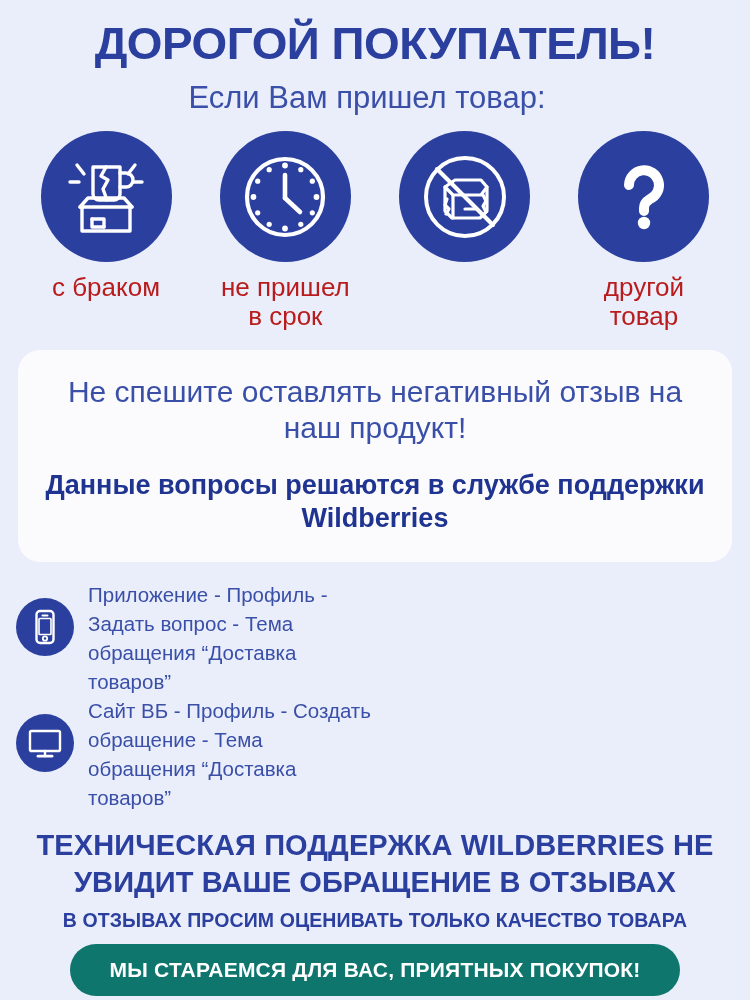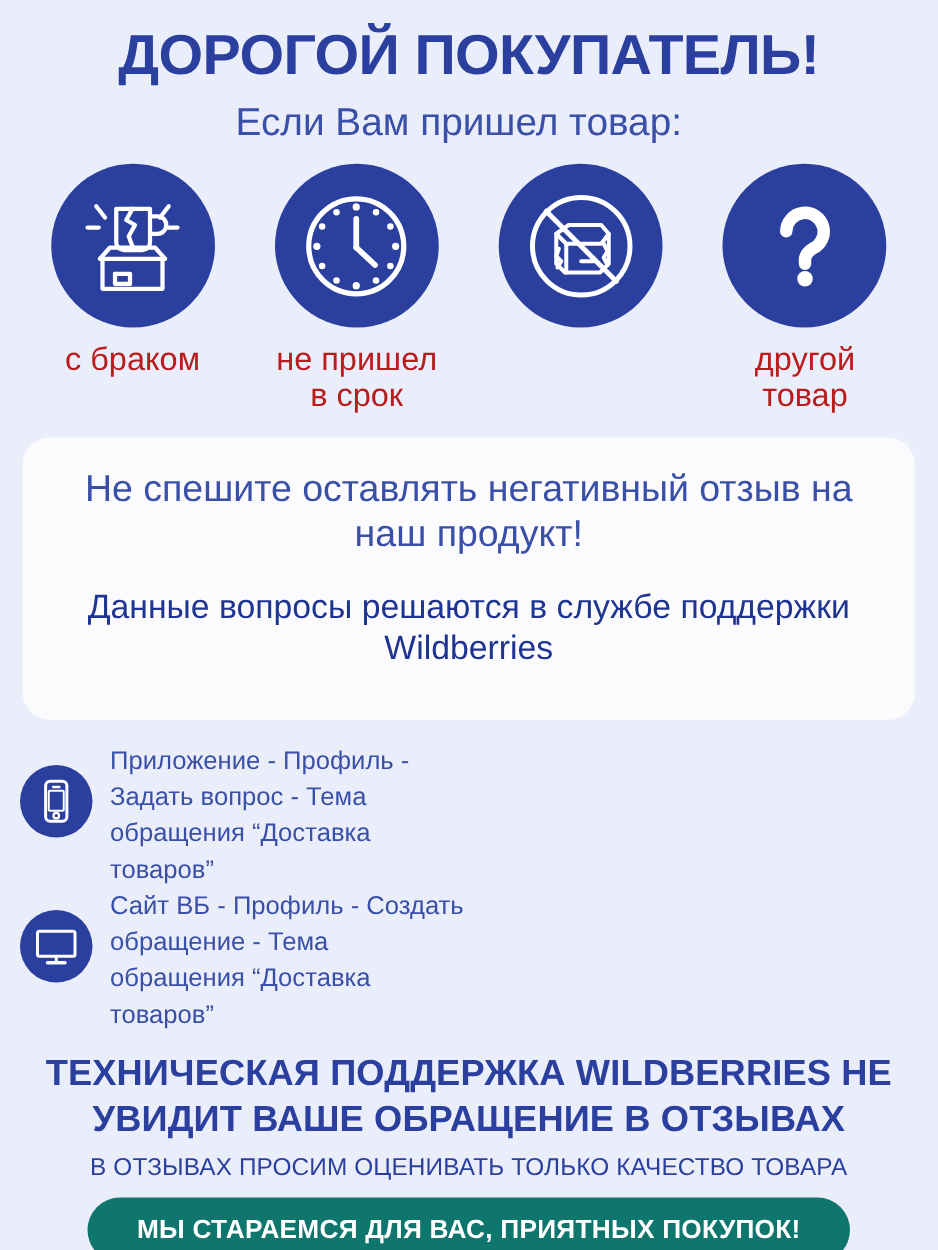--- a/index.html
+++ b/index.html
@@ -68,33 +68,33 @@
     color: #b91c1c;
     text-align: center;
     font-weight: 400;
   }
 
   
   .card {
     margin: 18px 18px 0 18px;
     background: #fbfbfe;
     border-radius: 22px;
-    padding: 24px 26px 40px 26px;
+    padding: 24px 26px 26px 26px;
     text-align: center;
   }
   .card-line1 {
     font-size: 30px;
     font-weight: 400;
     color: #3a4fa8;
     line-height: 1.22;
     margin: 0;
   }
   .card-line2 {
     font-size: 27px;
-    font-weight: 400;
+    font-weight: 700;
     color: #1f3490;
     line-height: 1.24;
     margin: 22px 0 0 0;
   }
 
   
   .instructions {
     display: flex;
     justify-content: space-between;
     padding: 18px 16px 0 16px;
@@ -135,21 +135,21 @@
   .footer-bold {
     font-size: 29px;
     font-weight: 900;
     color: #2b3f9e;
     line-height: 1.28;
     margin: 0;
     letter-spacing: 0.1px;
   }
   .footer-sub {
     font-size: 19.5px;
-    font-weight: 400;
+    font-weight: 700;
     color: #2b3f9e;
     margin: 8px 0 0 0;
     line-height: 1.2;
     letter-spacing: 0.1px;
   }
 
   .cta-wrap {
     display: flex;
     justify-content: center;
     margin-top: 12px;

